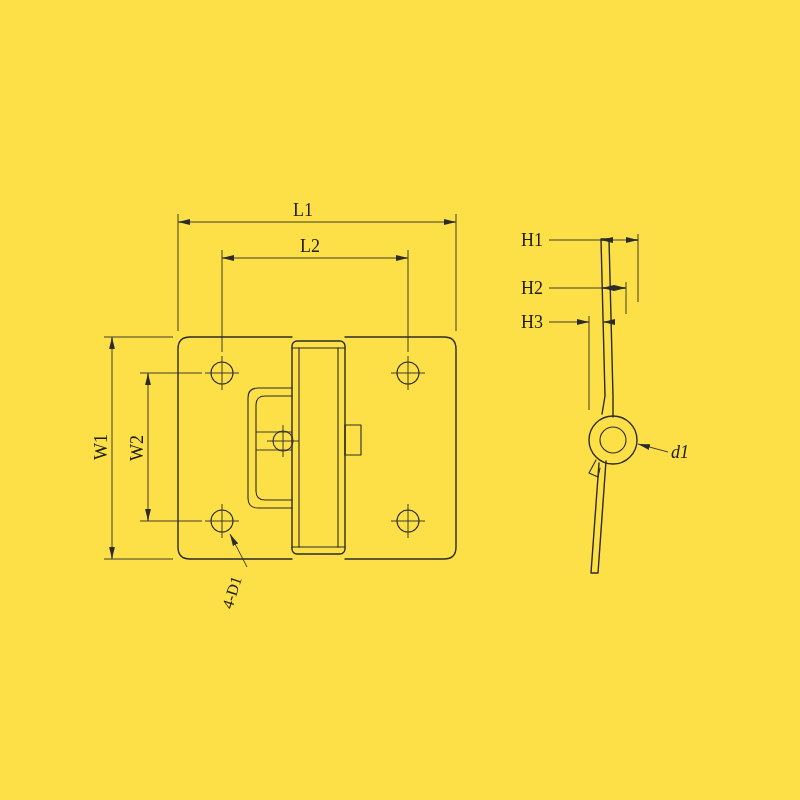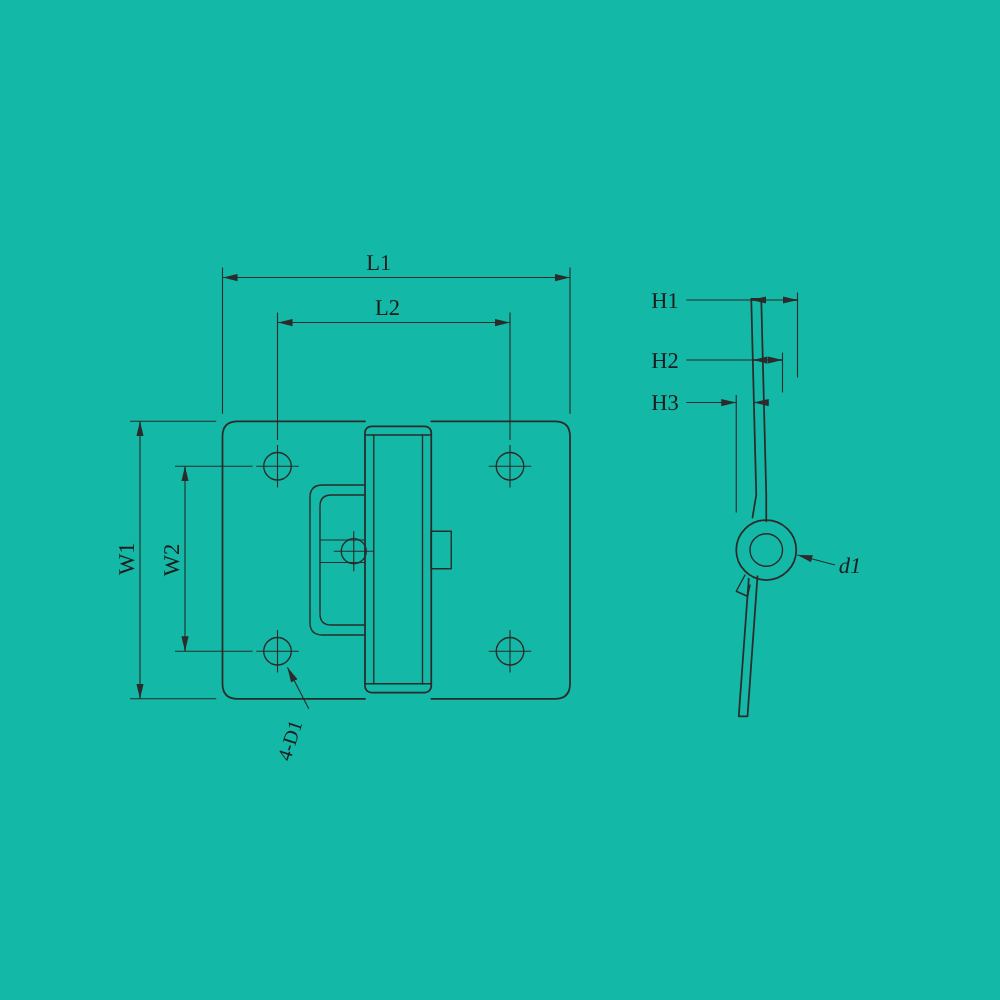--- a/index.html
+++ b/index.html
@@ -1,19 +1,19 @@
 <!DOCTYPE html>
 <html><head>
 <meta charset="utf-8">
 <style>
   html,body{margin:0;padding:0;background:#ffffff;}
   .page{
     position:relative;
     width:800px;height:800px;
-    background:#14b8a6;
+    background:#fde047;
     font-family:"Liberation Serif", serif;
     overflow:hidden;
   }
   svg{display:block;}
   .outline{fill:none;stroke:#2b2b2b;stroke-width:1.4;stroke-linecap:round;stroke-linejoin:round;}
   .detail{fill:none;stroke:#2b2b2b;stroke-width:1.1;stroke-linecap:round;stroke-linejoin:round;}
   .thin{fill:none;stroke:#2b2b2b;stroke-width:0.9;stroke-linecap:butt;}
   .lbl{font-family:"Liberation Serif", serif;font-size:18px;fill:#1c1c1c;stroke:none;}
   .lbl-small{font-family:"Liberation Serif", serif;font-size:16px;fill:#1c1c1c;stroke:none;}
   .lbl-italic{font-family:"Liberation Serif", serif;font-style:italic;font-size:18px;fill:#1c1c1c;stroke:none;}

